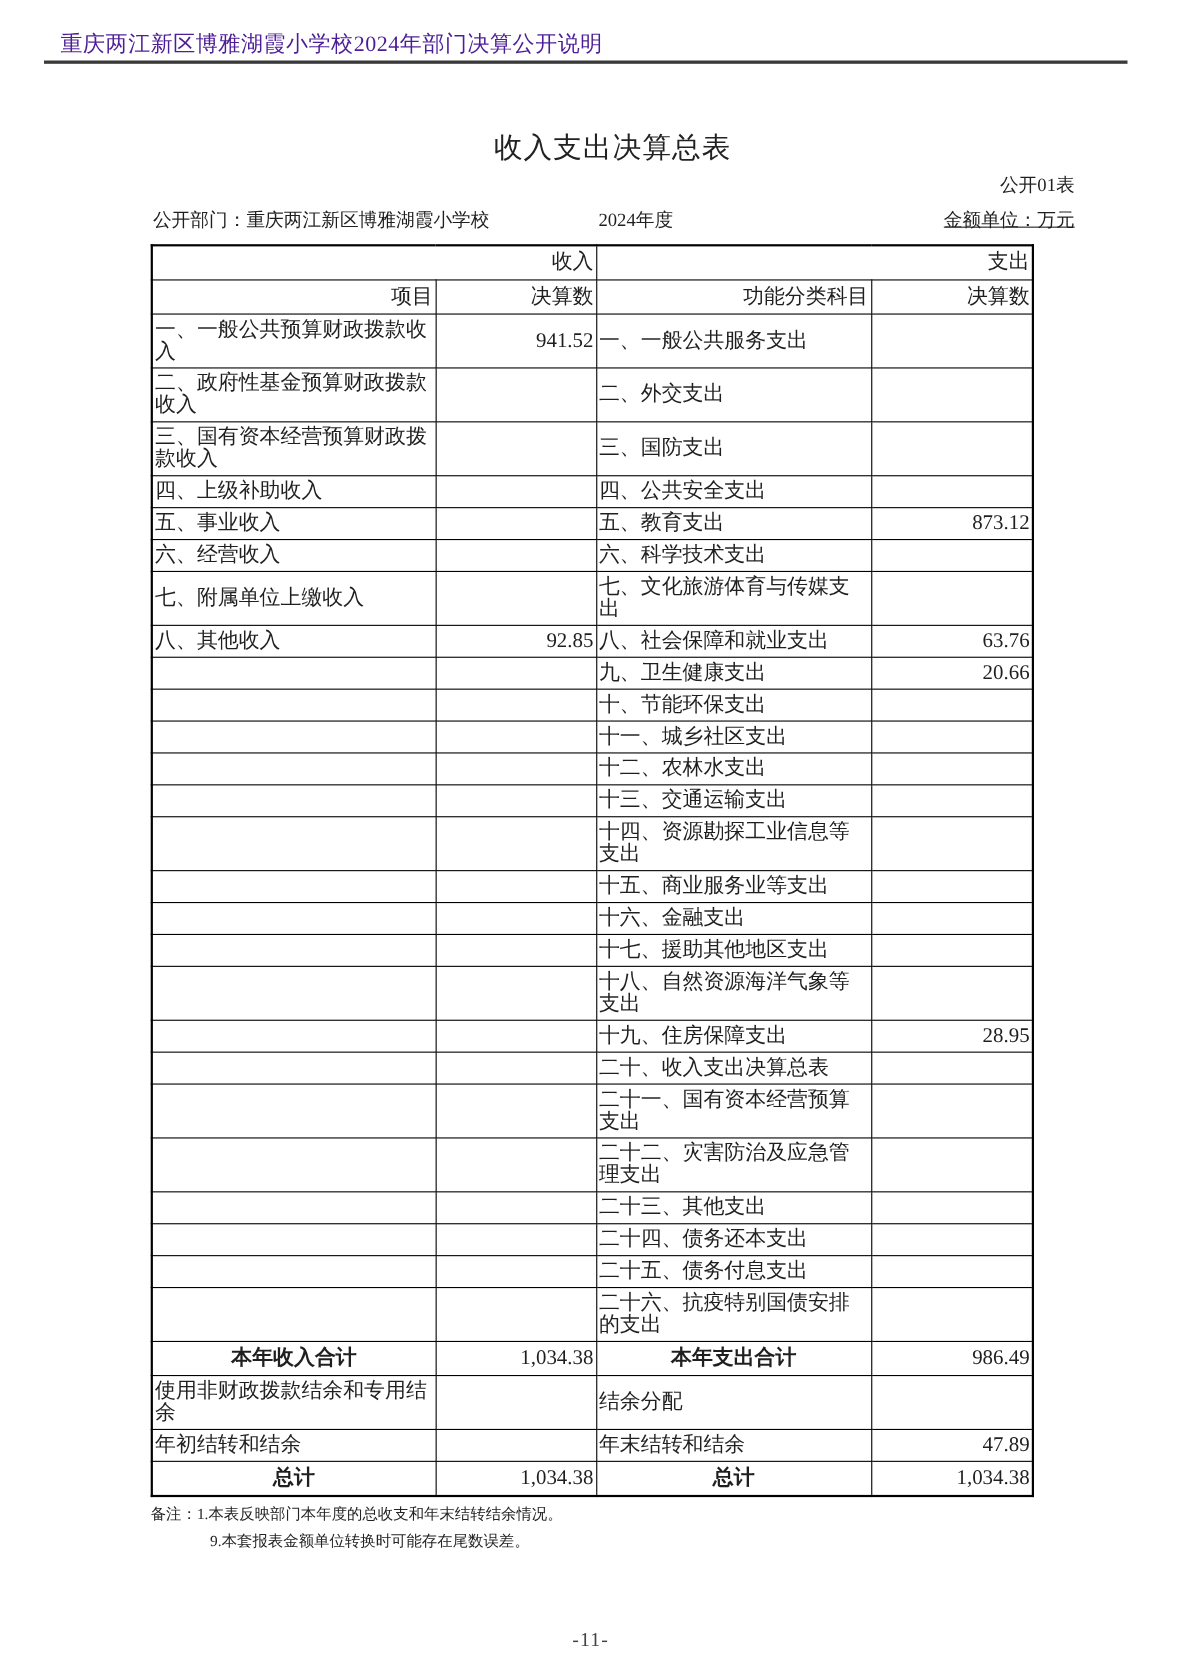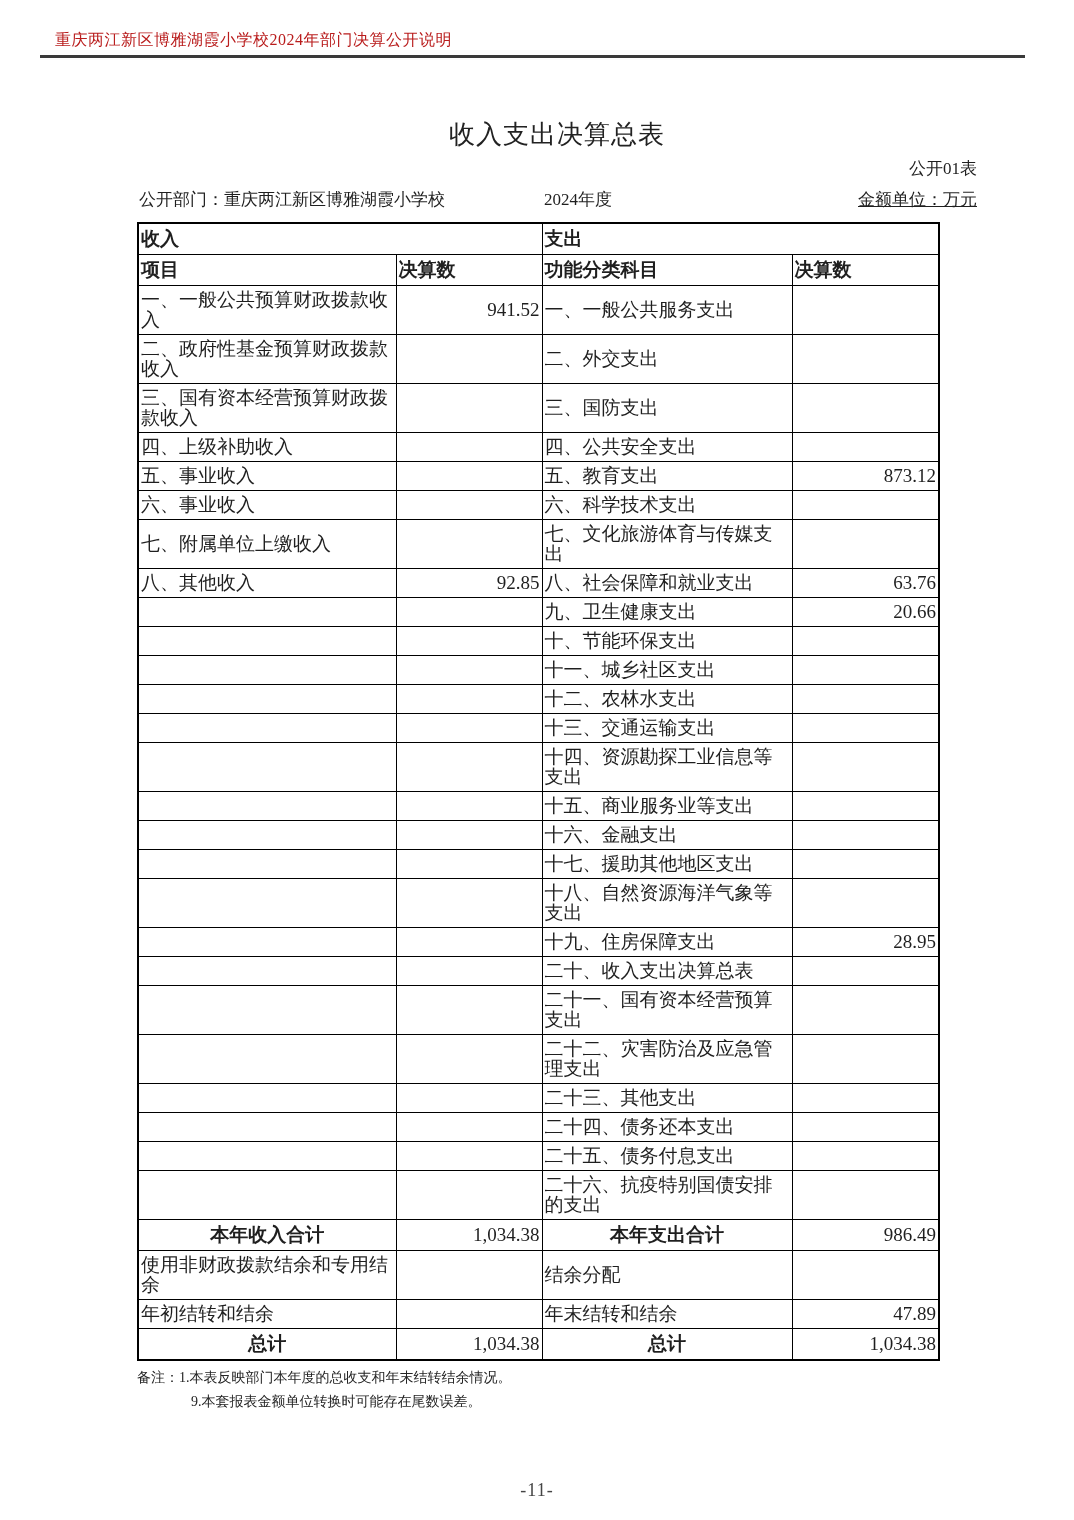--- a/index.html
+++ b/index.html
@@ -7,21 +7,21 @@
     position: relative;
     width: 1074px; height: 1520px;
     margin: 0 auto;
     background: #ffffff;
     font-family: "Liberation Serif", "DejaVu Serif", serif;
     color: #1f1f1f;
     overflow: hidden;
   }
   .doc-header {
     position: absolute; left: 55px; top: 30px;
-    font-size: 16px; line-height: 20px; color: #b91c1c;
+    font-size: 20px; line-height: 20px; color: #4c1d95;
     letter-spacing: 0.5px;
   }
   .header-rule {
     position: absolute; left: 40px; top: 55px;
     width: 985px; height: 3px; background: #3a3a3a;
   }
   .content {
     position: absolute; left: 137px; top: 118px; width: 840px;
   }
   .page-title {
@@ -55,23 +55,23 @@
     border: 1px solid #000;
     font-size: 19px;
     line-height: 20px;
     padding: 4px 2px;
     vertical-align: middle;
     font-weight: normal;
     word-break: break-all;
     overflow: hidden;
   }
   .summary-table thead th {
-    text-align: left;
+    text-align: right;
     padding: 5px 2px;
-    font-weight: bold;
+    font-weight: normal;
   }
   .summary-table td.label { text-align: left; }
   .summary-table td.value { text-align: right; }
   .summary-table tr.total-row td { padding: 5px 2px; }
   .summary-table tr.total-row td.label {
     font-weight: bold;
     text-align: center;
   }
   .notes {
     margin-top: 5px;
@@ -150,21 +150,21 @@
             <td class="label">四、公共安全支出</td>
             <td class="value"></td>
           </tr>
           <tr>
             <td class="label">五、事业收入</td>
             <td class="value"></td>
             <td class="label">五、教育支出</td>
             <td class="value">873.12</td>
           </tr>
           <tr>
-            <td class="label">六、事业收入</td>
+            <td class="label">六、经营收入</td>
             <td class="value"></td>
             <td class="label">六、科学技术支出</td>
             <td class="value"></td>
           </tr>
           <tr>
             <td class="label">七、附属单位上缴收入</td>
             <td class="value"></td>
             <td class="label">七、文化旅游体育与传媒支出</td>
             <td class="value"></td>
           </tr>

